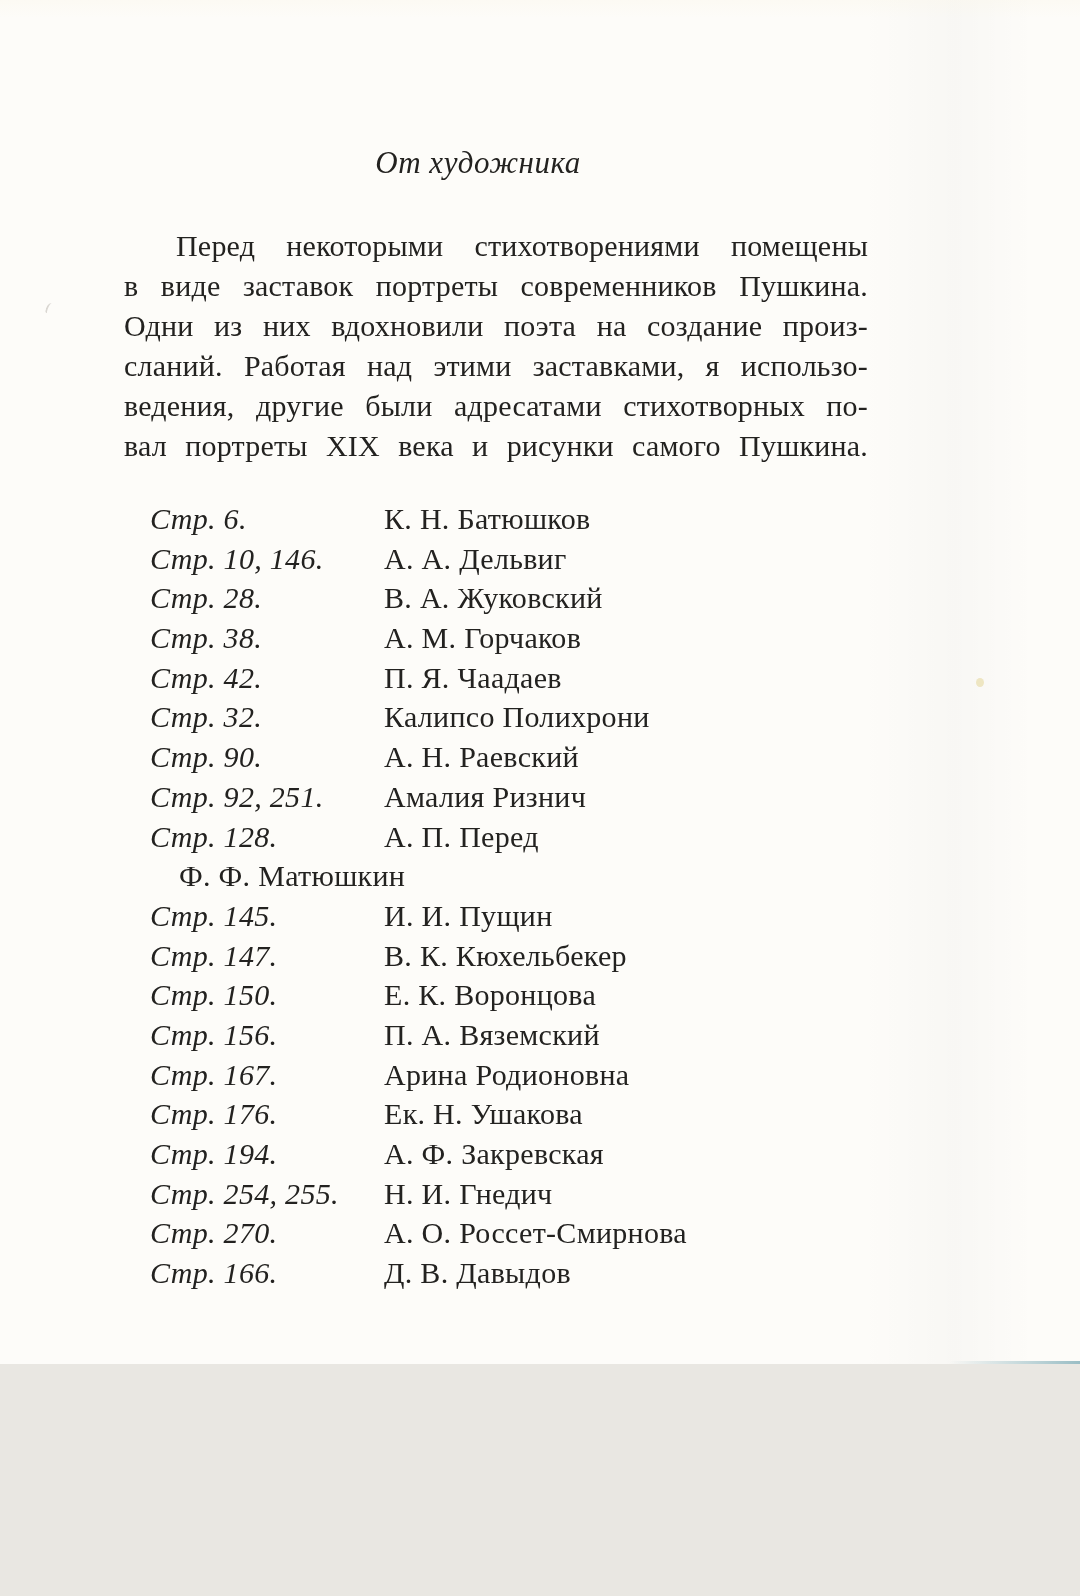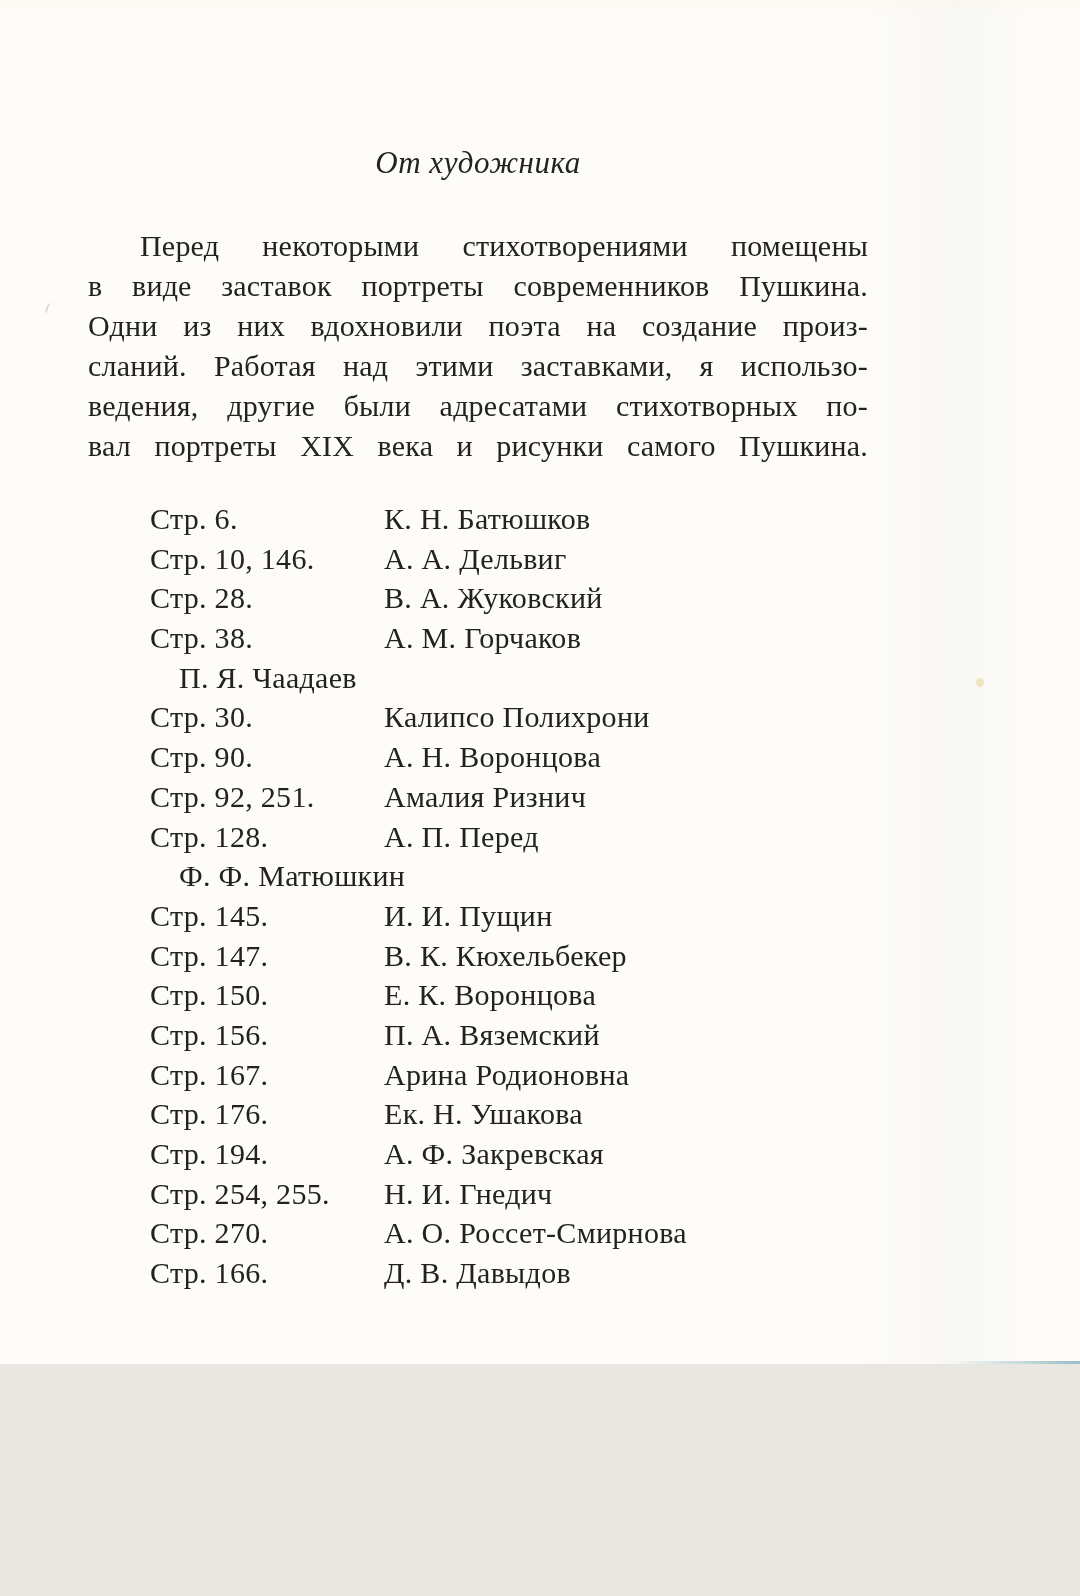--- a/index.html
+++ b/index.html
@@ -43,39 +43,41 @@
     top: 226px;
     width: 100%;
     font-size: 30px;
   }
   .para-line {
     line-height: 40px;
     text-align: justify;
     text-align-last: justify;
     white-space: nowrap;
     letter-spacing: 0.2px;
+    margin-left: 36px;
   }
   .para-line.indented {
     padding-left: 52px;
   }
   .portrait-list {
     position: absolute;
     left: 150px;
     top: 499px;
     width: 640px;
   }
   .list-row {
     display: flex;
     align-items: baseline;
     height: 39.7px;
     font-size: 30px;
     line-height: 39.7px;
   }
   .page-ref {
     flex: 0 0 205px;
+    font-style: italic;
     letter-spacing: 0.3px;
   }
   .person-name {
     flex: 1;
     letter-spacing: 0.3px;
     margin-left: 29px;
   }
   
   .artifact-speck-left {
     position: absolute;
@@ -138,29 +140,30 @@
     </div>
     <div class="list-row">
       <span class="page-ref">Стр. 28.</span>
       <span class="person-name">В. А. Жуковский</span>
     </div>
     <div class="list-row">
       <span class="page-ref">Стр. 38.</span>
       <span class="person-name">А. М. Горчаков</span>
     </div>
     <div class="list-row">
+      <span class="page-ref">Стр. 42.</span>
       <span class="person-name">П. Я. Чаадаев</span>
     </div>
     <div class="list-row">
-      <span class="page-ref">Стр. 30.</span>
+      <span class="page-ref">Стр. 32.</span>
       <span class="person-name">Калипсо Полихрони</span>
     </div>
     <div class="list-row">
       <span class="page-ref">Стр. 90.</span>
-      <span class="person-name">А. Н. Воронцова</span>
+      <span class="person-name">А. Н. Раевский</span>
     </div>
     <div class="list-row">
       <span class="page-ref">Стр. 92, 251.</span>
       <span class="person-name">Амалия Ризнич</span>
     </div>
     <div class="list-row">
       <span class="page-ref">Стр. 128.</span>
       <span class="person-name">А. П. Перед</span>
     </div>
     <div class="list-row">

